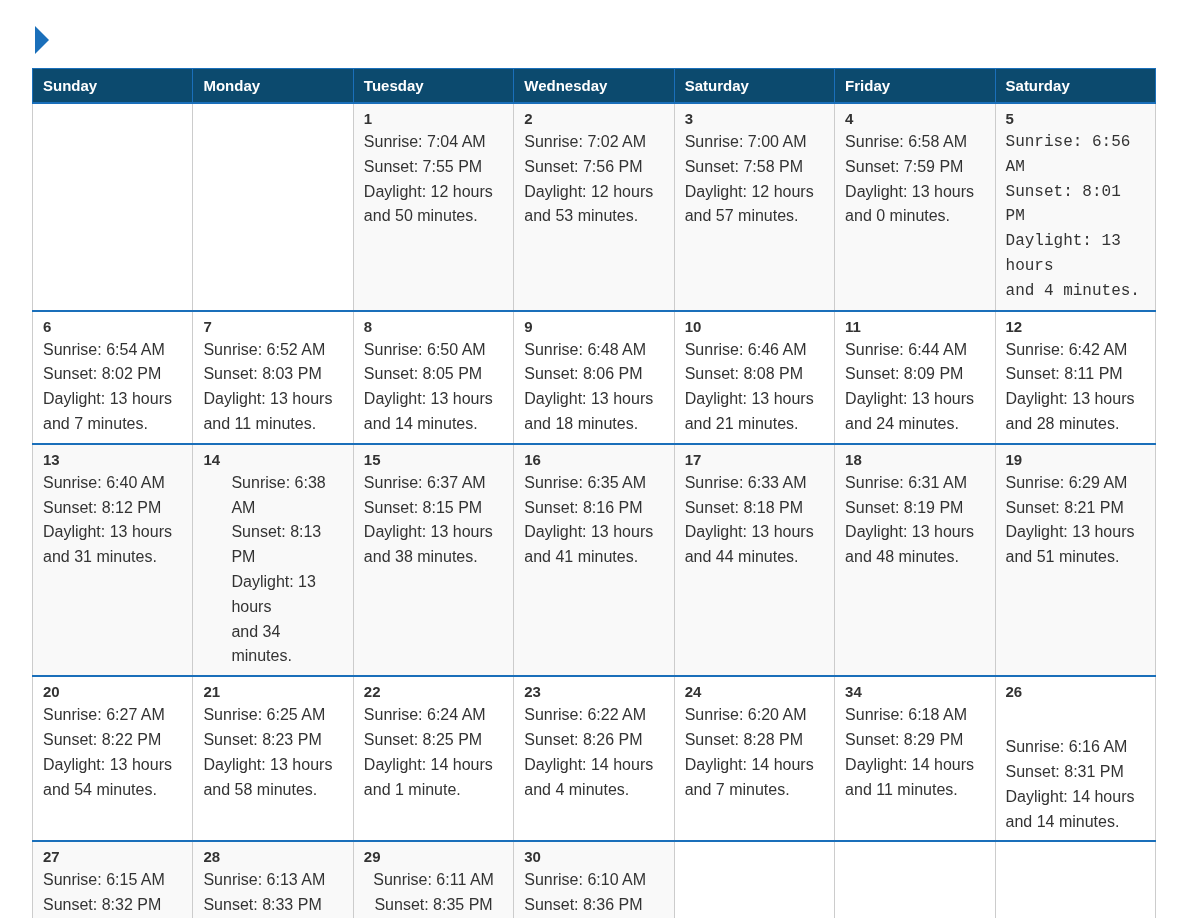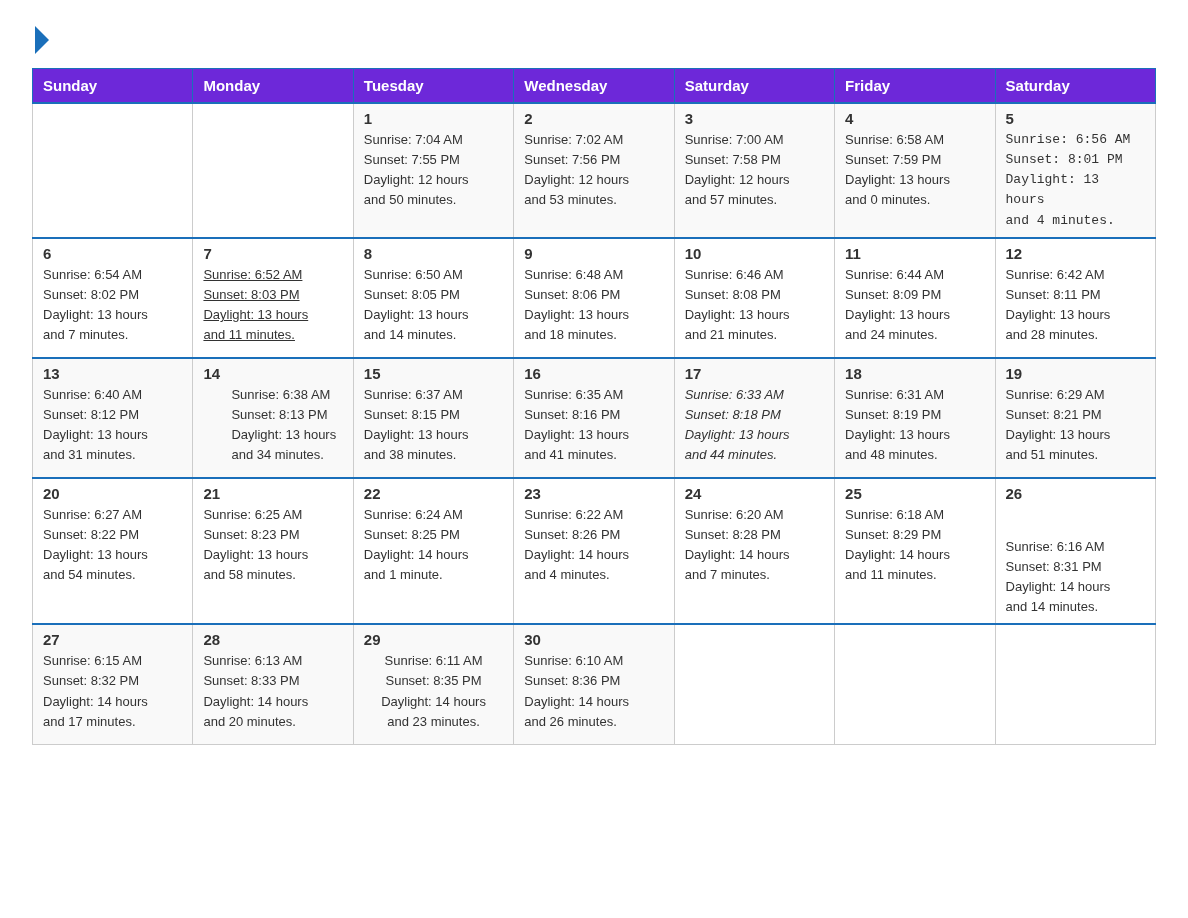--- a/index.html
+++ b/index.html
@@ -59,21 +59,21 @@
     .location {
       font-size: 20px;
       color: #555;
       margin-top: 4px;
     }
     table {
       width: 100%;
       border-collapse: collapse;
     }
     thead tr th {
-      background-color: #6d28d9;
+      background-color: #0c4a6e;
       color: #fff;
       font-size: 15px;
       font-weight: bold;
       padding: 8px 10px;
       text-align: left;
       border: 1px solid #1a6fba;
     }
     tbody tr td {
       border: 1px solid #ccc;
       vertical-align: top;
@@ -83,21 +83,21 @@
       height: 120px;
     }
     .day-number {
       font-size: 15px;
       font-weight: bold;
       color: #333;
       display: block;
       margin-bottom: 3px;
     }
     .day-info {
-      font-size: 13px;
+      font-size: 16px;
       color: #333;
       line-height: 1.55;
     }
     tbody tr:nth-child(odd) td {
       background: #f9f9f9;
     }
     tbody tr:nth-child(even) td {
       background: #fff;
     }
     .empty-cell {
@@ -183,21 +183,21 @@
       <tr>
         <td>
           <span class="day-number">6</span>
           <div class="day-info" style="white-space: pre-line;">Sunrise: 6:54 AM
 Sunset: 8:02 PM
 Daylight: 13 hours
 and 7 minutes.</div>
         </td>
         <td>
           <span class="day-number">7</span>
-          <div class="day-info" style="white-space: pre-line; text-decoration: underline;">Sunrise: 6:52 AM
+          <div class="day-info" style="white-space: pre-line;">Sunrise: 6:52 AM
 Sunset: 8:03 PM
 Daylight: 13 hours
 and 11 minutes.</div>
         </td>
         <td>
           <span class="day-number">8</span>
           <div class="day-info" style="white-space: pre-line;">Sunrise: 6:50 AM
 Sunset: 8:05 PM
 Daylight: 13 hours
 and 14 minutes.</div>
@@ -255,21 +255,21 @@
         </td>
         <td>
           <span class="day-number">16</span>
           <div class="day-info" style="white-space: pre-line;">Sunrise: 6:35 AM
 Sunset: 8:16 PM
 Daylight: 13 hours
 and 41 minutes.</div>
         </td>
         <td>
           <span class="day-number">17</span>
-          <div class="day-info" style="white-space: pre-line; font-style: italic;">Sunrise: 6:33 AM
+          <div class="day-info" style="white-space: pre-line;">Sunrise: 6:33 AM
 Sunset: 8:18 PM
 Daylight: 13 hours
 and 44 minutes.</div>
         </td>
         <td>
           <span class="day-number">18</span>
           <div class="day-info" style="white-space: pre-line;">Sunrise: 6:31 AM
 Sunset: 8:19 PM
 Daylight: 13 hours
 and 48 minutes.</div>
@@ -312,21 +312,21 @@
 and 4 minutes.</div>
         </td>
         <td>
           <span class="day-number">24</span>
           <div class="day-info" style="white-space: pre-line;">Sunrise: 6:20 AM
 Sunset: 8:28 PM
 Daylight: 14 hours
 and 7 minutes.</div>
         </td>
         <td>
-          <span class="day-number">25</span>
+          <span class="day-number">34</span>
           <div class="day-info" style="white-space: pre-line;">Sunrise: 6:18 AM
 Sunset: 8:29 PM
 Daylight: 14 hours
 and 11 minutes.</div>
         </td>
         <td>
           <span class="day-number">26</span>
           <div class="day-info" style="white-space: pre-line; margin-top: 35px;">Sunrise: 6:16 AM
 Sunset: 8:31 PM
 Daylight: 14 hours

